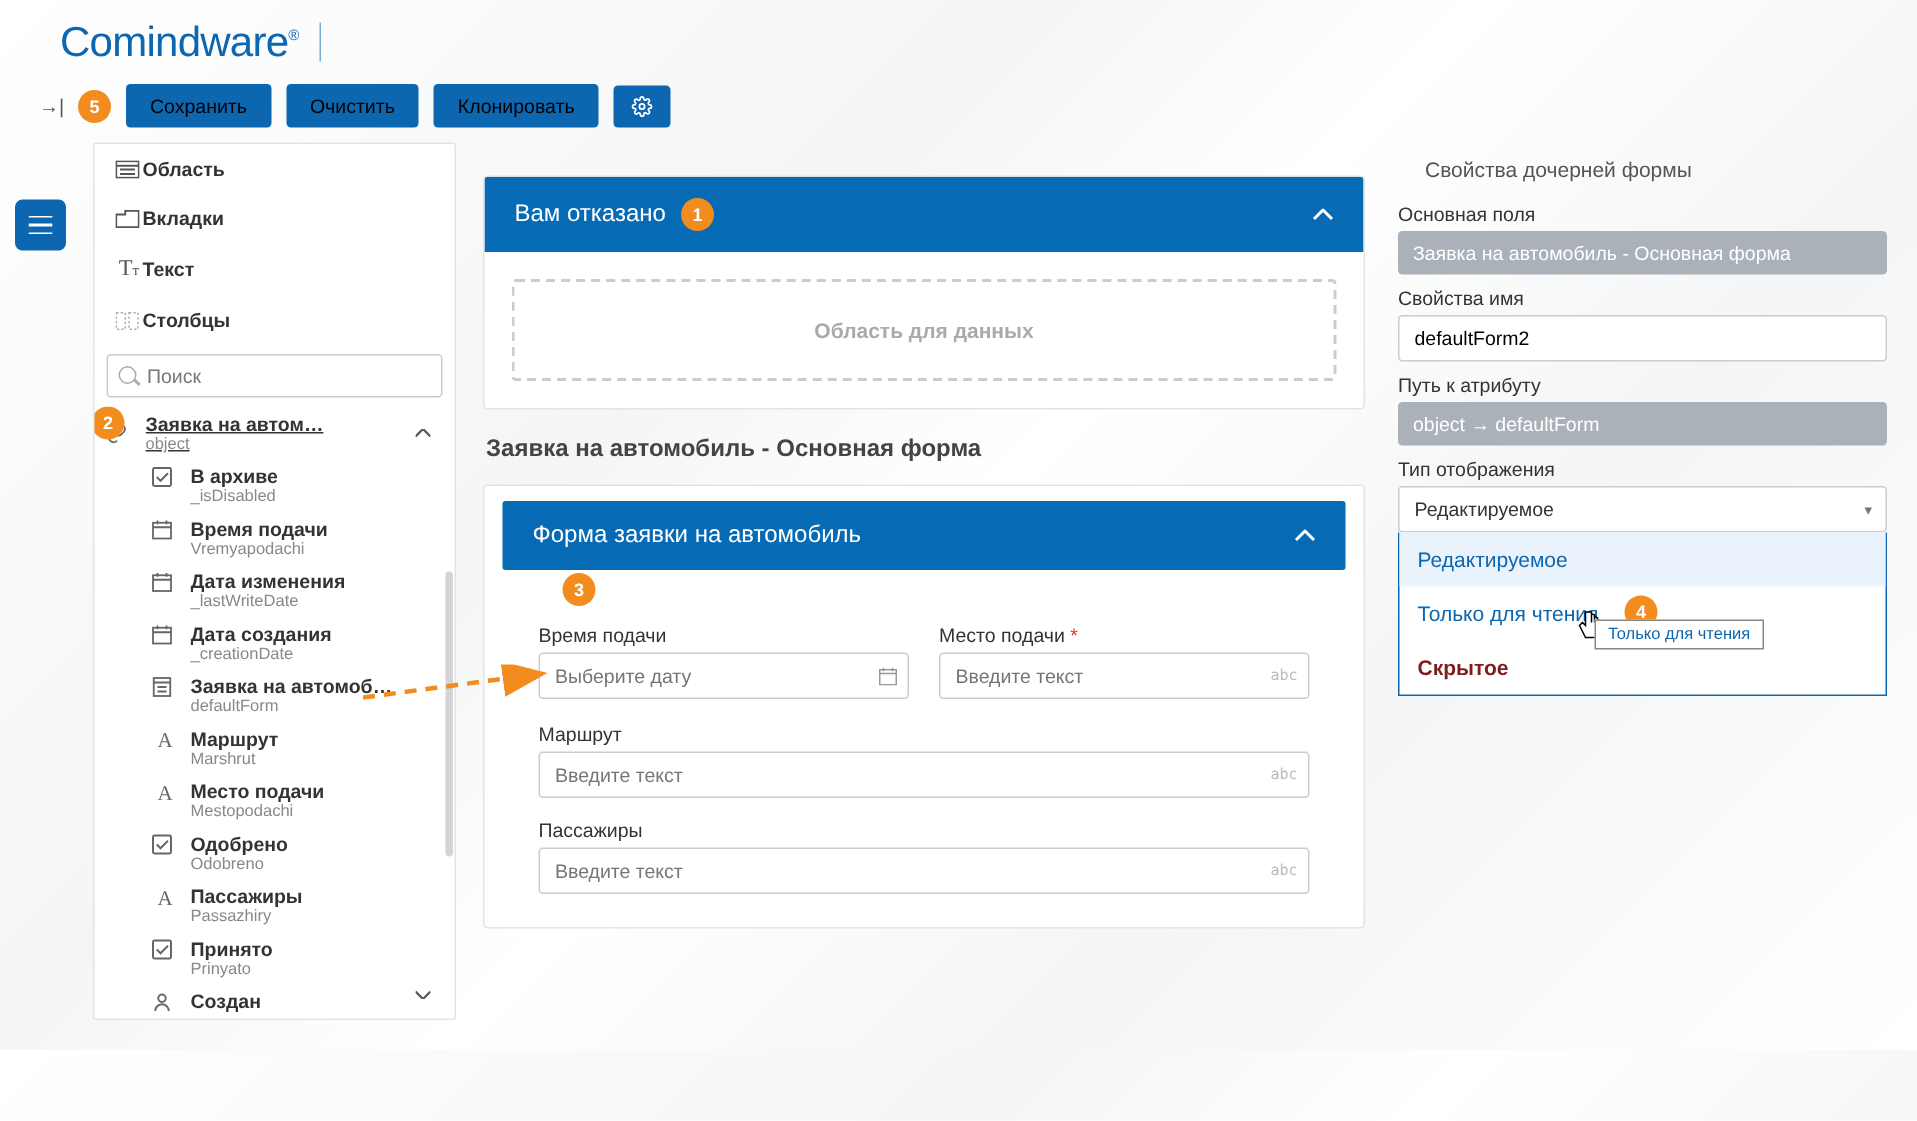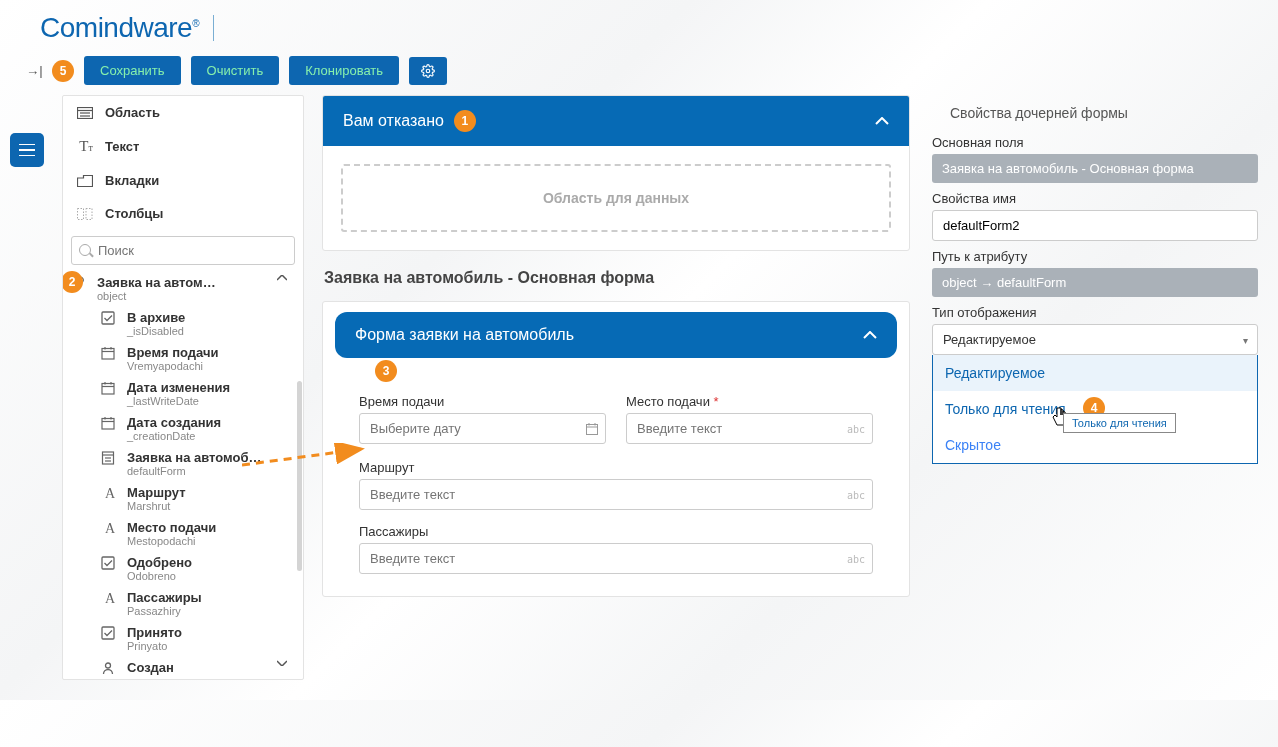--- a/index.html
+++ b/index.html
@@ -24,21 +24,21 @@
   .logo-bar { padding:12px 40px 8px; display:flex; align-items:center; gap:14px; }
   .logo { font-family: "Segoe UI Light", Arial, sans-serif; font-size:28px; color:var(--primary); letter-spacing:-0.5px; font-weight:400; }
   .logo .o { font-weight:400; }
   .logo .reg { font-size:10px; vertical-align:super; }
   .logo-sep { width:1px; height:26px; background:#7aaed3; }
 
   
   .toolbar { padding:4px 20px 10px; display:flex; align-items:center; gap:10px; }
   .menu-btn { width:28px; height:26px; display:flex; align-items:center; justify-content:content; background:none; border:none; cursor:pointer; color:#555; }
   .btn {
-    background:var(--primary); color:#86efac; border:none; border-radius:3px;
+    background:var(--primary); color:#000000; border:none; border-radius:3px;
     padding:7px 16px; font-size:13px; cursor:pointer;
   }
   .btn.icon-only { padding:7px 12px; }
   .step-badge {
     width:22px; height:22px; border-radius:50%; background:var(--orange); color:#fff;
     display:inline-flex; align-items:center; justify-content:center; font-size:12px; font-weight:600;
     position:absolute; z-index:10;
   }
 
   
@@ -47,53 +47,53 @@
     width:34px; height:34px; background:var(--primary); border-radius:5px; color:#fff;
     display:flex; align-items:center; justify-content:center; margin-top:38px; cursor:pointer; flex-shrink:0;
   }
 
   
   .palette {
     width:242px; background:#fff; border:1px solid #e3e3e3; border-radius:2px; margin-top:0; flex-shrink:0;
     display:flex; flex-direction:column; max-height:620px;
   }
   .pal-item {
-    display:flex; align-items:center; gap:10px; padding:9px 14px; cursor:pointer; color:#333;
+    display:flex; align-items:center; gap:0; padding:9px 14px; cursor:pointer; color:#333;
   }
   .pal-icon { width:18px; text-align:center; color:#555; }
   .pal-label { font-weight:600; font-size:13px; }
   .search-wrap { padding:6px 8px; }
   .search {
     width:100%; padding:6px 8px 6px 26px; border:1px solid #ccc; border-radius:3px; font-size:13px;
     background:#fff;
   }
   .search-icon { position:relative;text-decoration:underline; }
   .search-icon::before {
     content:""; position:absolute; left:16px; top:14px; width:10px; height:10px; border:1.5px solid #aaa; border-radius:50%;
   }
   .search-icon::after {
     content:""; position:absolute; left:26px; top:24px; width:5px; height:1.5px; background:#aaa; transform:rotate(45deg);
   }
   .tree { overflow-y:auto; flex:1; position:relative; }
   .tree-scrollbar { position:absolute; right:1px; top:110px; width:5px; height:190px; background:#d4d4d4; border-radius:3px; }
   .tree-node {
     display:flex; align-items:flex-start; gap:8px; padding:4px 10px 4px 20px; cursor:default;
   }
-  .tree-node.root { padding-left:8px; align-items:flex-start; }
+  .tree-node.root { padding-left:8px; align-items:center;text-decoration:underline; }
   .tree-node.child { padding-left:38px; }
   .tree-icon { width:18px; color:#666; flex-shrink:0; text-align:center; margin-top:1px; }
   .tree-text { display:flex; flex-direction:column; min-width:0; }
   .tree-title { font-size:13px; font-weight:600; color:#333; white-space:nowrap; overflow:hidden; text-overflow:ellipsis; max-width:150px; }
   .tree-sub { font-size:11px; color:var(--text-muted); }
   .chevron { margin-left:auto; color:#555; padding-right:6px; }
 
   
   .canvas { flex:1; min-width:0; }
   .panel {
-    background:#fff; border:1px solid #e3e3e3; border-radius:3px; margin-bottom:18px; overflow:hidden;
+    background:#fff; border:1px solid #e3e3e3; border-radius:3px; margin-bottom:18px; overflow:hidden;margin-top:22px;
   }
   .panel-header {
     background:var(--header-blue); color:#fff; padding:14px 20px; font-size:16px; font-weight:500;
     display:flex; align-items:center; justify-content:space-between;
   }
   .panel-body { padding:18px; }
   .dropzone {
     border:2px dashed #ccc; border-radius:3px; padding:24px; text-align:center; color:#aaa; font-size:14px;font-weight:bold;
   }
   .subform-title { font-size:16px; font-weight:600; color:#444; margin:10px 0 14px 2px; }
@@ -126,21 +126,21 @@
   }
   .select-caret { position:absolute; right:10px; top:50%; transform:translateY(-50%); color:#777; font-size:10px; }
   .dropdown {
     position:absolute; top:100%; left:0; right:0; background:#fff; border:1px solid var(--primary);
     border-top:none; z-index:20;
   }
   .dd-item {
     padding:10px 12px; font-size:14px; color:var(--primary); cursor:pointer;
   }
   .dd-item.highlight { background:#eaf3fb; }
-  .dd-item.dim { color:#3b82f6; }
+  .dd-item.dim { color:#7f1d1d;font-weight:bold; }
   .tooltip {
     position:absolute; background:#fff; border:1px solid #888; padding:3px 8px; font-size:11px; white-space:nowrap; z-index:30;
   }
   .cursor-hand {
     position:absolute; z-index:25; font-size:16px;
   }
 
   
   .arrow {
     position:absolute; z-index:5; pointer-events:none;
@@ -193,30 +193,30 @@
         <svg width="16" height="12" viewBox="0 0 16 12" fill="none" stroke="#555" stroke-width="1.2">
             <rect x="0.5" y="0.5" width="15" height="11"></rect>
             <line x1="0.5" y1="3.5" x2="15.5" y2="3.5"></line>
             <line x1="3" y1="6" x2="13" y2="6"></line>
             <line x1="3" y1="9" x2="13" y2="9"></line>
           </svg>
       </span>
       <span class="pal-label">Область</span>
     </div>
     <div class="pal-item">
-      <span class="pal-icon" style="font-family:serif; font-size:15px;">T<span style="font-size:10px;">т</span></span>
-      <span class="pal-label">Текст</span>
-    </div>
-    <div class="pal-item">
       <span class="pal-icon">
         <svg width="16" height="12" viewBox="0 0 16 12" fill="none" stroke="#555" stroke-width="1.2">
             <path d="M0.5 3h6v-2.5h9V11.5H0.5z"></path>
           </svg>
       </span>
       <span class="pal-label">Вкладки</span>
+    </div>
+    <div class="pal-item">
+      <span class="pal-icon" style="font-family:serif; font-size:15px;">T<span style="font-size:10px;">т</span></span>
+      <span class="pal-label">Текст</span>
     </div>
     <div class="pal-item">
       <span class="pal-icon">
         <svg width="16" height="12" viewBox="0 0 16 12" fill="none" stroke="#aaa" stroke-width="1" stroke-dasharray="1.5 1.5">
             <rect x="0.5" y="0.5" width="6" height="11"></rect>
             <rect x="9" y="0.5" width="6" height="11"></rect>
           </svg>
       </span>
       <span class="pal-label">Столбцы</span>
     </div>
@@ -397,21 +397,21 @@
         </span>
       </div>
       <div class="panel-body">
         <div class="dropzone">Область для данных</div>
       </div>
     </div>
 
     <div>
       <div class="subform-title">Заявка на автомобиль - Основная форма</div>
       <div class="subform-wrap" style="position:relative;">
-        <div class="panel-header" style="border-radius:12px;">
+        <div class="panel-header" style="border-radius:2px;">
           <span>Форма заявки на автомобиль</span>
           <span>
             <svg width="14" height="8" viewBox="0 0 14 8">
                 <path d="M1 7l6-6 6 6" fill="none" stroke="#fff" stroke-width="2"></path>
               </svg>
           </span>
         </div>
 
         <span class="step-badge" style="left:52px; top:58px;">3</span>
 

